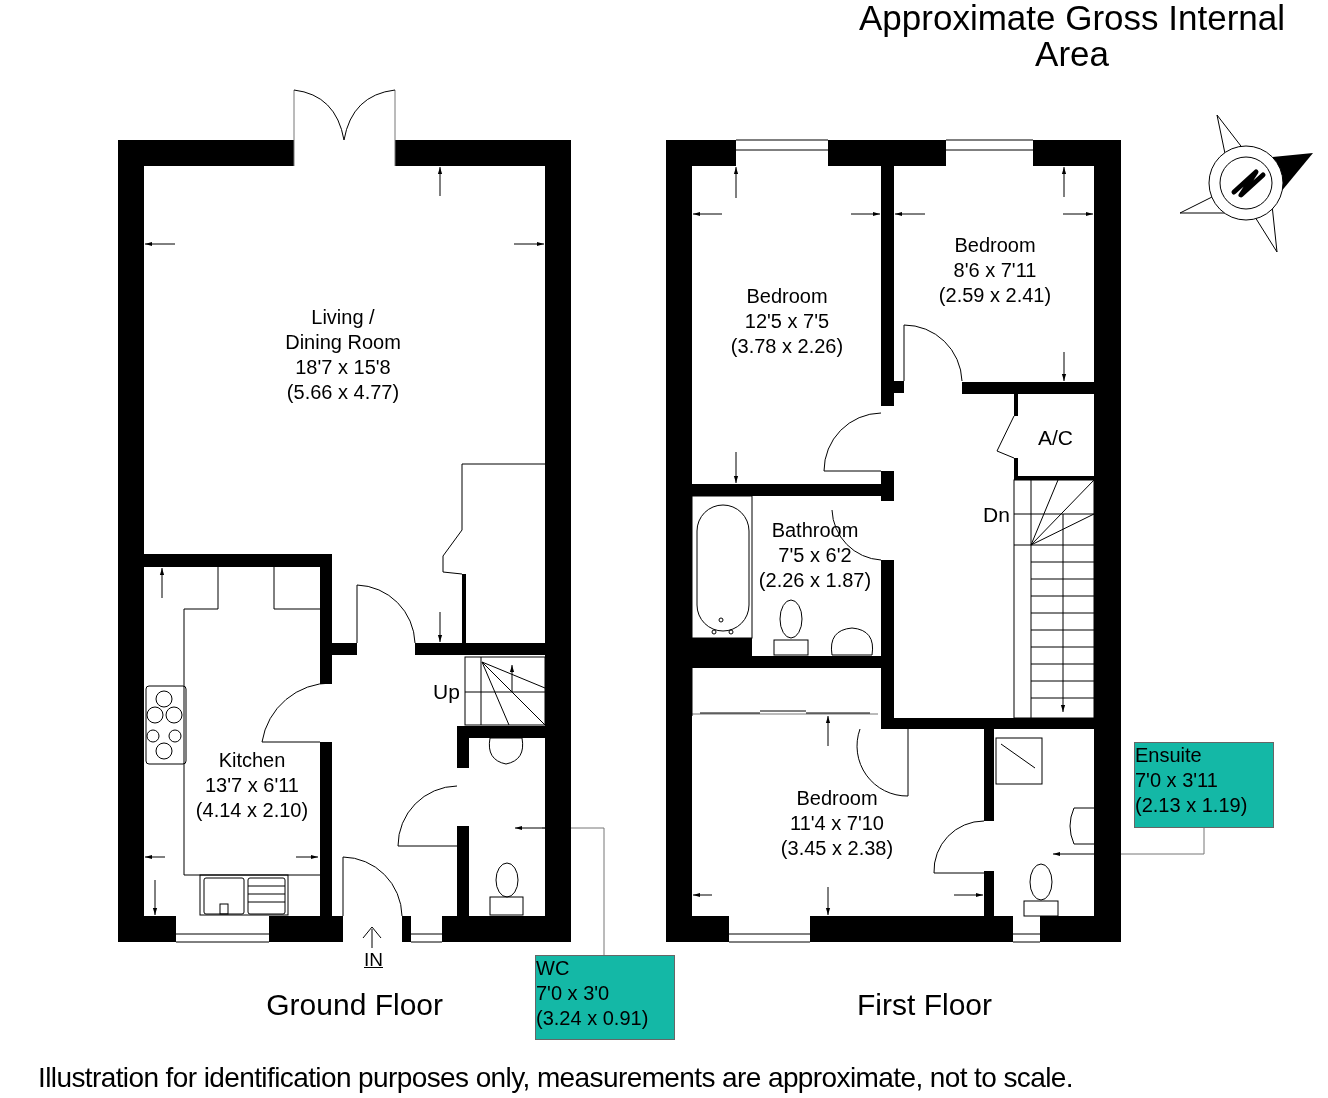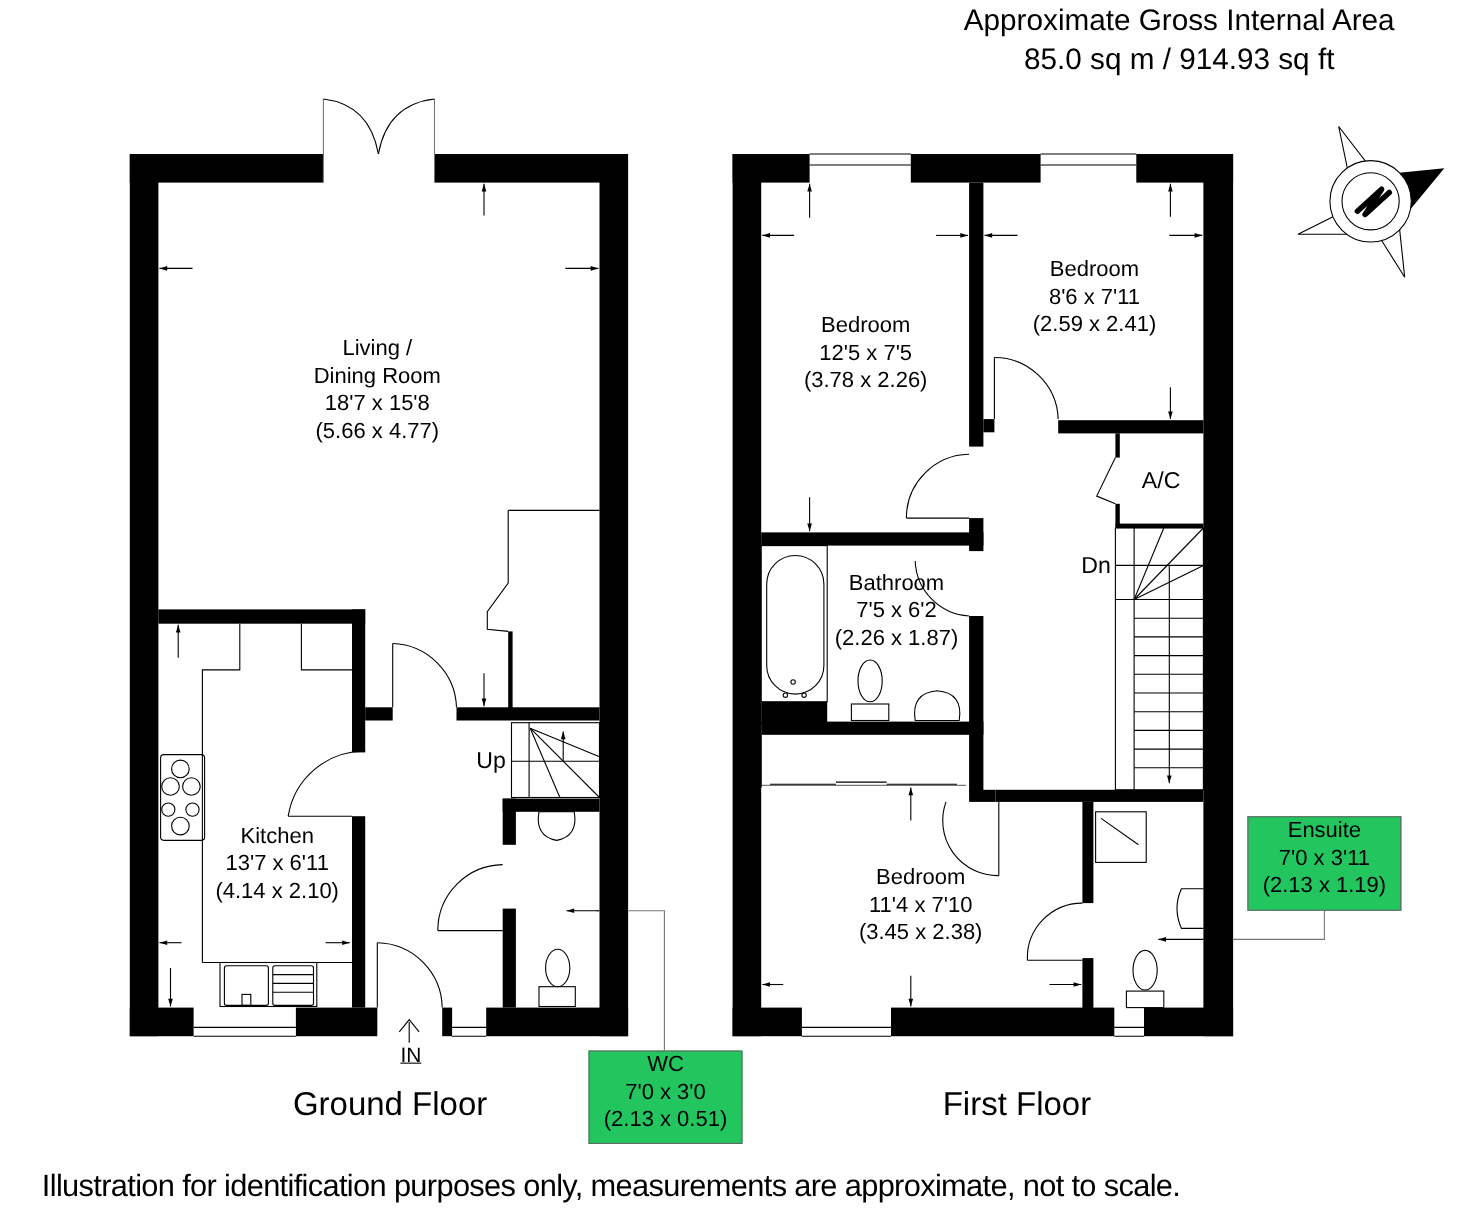--- a/index.html
+++ b/index.html
@@ -1,36 +1,35 @@
 <!DOCTYPE html>
 <html><head>
 <meta charset="utf-8">
 <style>
   html, body { margin:0; padding:0; background:#ffffff; }
   body { width:1328px; height:1098px; position:relative; overflow:hidden;
          font-family:"Liberation Sans", sans-serif; color:#000; }
   .abs { position:absolute; }
-  .area-title { right:6px; top:0px; width:500px; text-align:center; font-size:27px; line-height:36px; }
+  .area-title { right:6px; top:0px; width:500px; text-align:center; font-size:35px; line-height:36px; }
   .floor-label { font-size:30px; text-align:right; }
   .disclaimer { left:2px; top:1062px; font-size:28px; letter-spacing:-0.6px; white-space:nowrap;margin-left:36px; }
   .room-label { text-align:center; font-size:20px; line-height:25px; white-space:nowrap; transform:translateX(-50%); }
-  .callout-box { border:1px solid #666; background:#22c55e; text-align:center; font-size:20px; line-height:25px; }
+  .callout-box { border:1px solid #666; background:#14b8a6; text-align:left; font-size:20px; line-height:25px; }
   .small-label { font-size:21px; }
   svg { position:absolute; left:0; top:0; }
   .wall { fill:#000; }
   .thin { stroke:#000; stroke-width:1; fill:none; }
   .grey { stroke:#777; stroke-width:1; fill:none; }
   .dim { stroke:#000; stroke-width:1; }
 </style>
 </head>
 <body>
 
 <div class="abs area-title">
   <div>Approximate Gross Internal Area</div>
-  <div>85.0 sq m / 914.93 sq ft</div>
 </div>
 
 <svg width="1328" height="1098" viewBox="0 0 1328 1098">
   <defs>
     <marker id="ah" viewBox="0 0 10 10" refX="10" refY="5" markerWidth="9" markerHeight="7" orient="auto-start-reverse">
       <path d="M0,2 L10,5 L0,8 z" fill="#000"></path>
     </marker>
   </defs>
 
   <g>
@@ -266,21 +265,21 @@
   <div>13'7 x 6'11</div>
   <div>(4.14 x 2.10)</div>
 </div>
 
 <div class="abs small-label" style="left:433px; top:680px;">Up</div>
 <div class="abs" style="left:364px; top:949px; font-size:19px;text-decoration:underline;">IN</div>
 
 <div class="abs callout-box" style="left:535px; top:955px; width:138px; height:83px;">
   <div>WC</div>
   <div>7'0 x 3'0</div>
-  <div>(2.13 x 0.51)</div>
+  <div>(3.24 x 0.91)</div>
 </div>
 
 <div class="abs floor-label" style="left:243px; top:988px; width:200px;">Ground Floor</div>
 
 <div class="abs room-label" style="left:787px; top:284px;">
   <div>Bedroom</div>
   <div>12'5 x 7'5</div>
   <div>(3.78 x 2.26)</div>
 </div>
 

